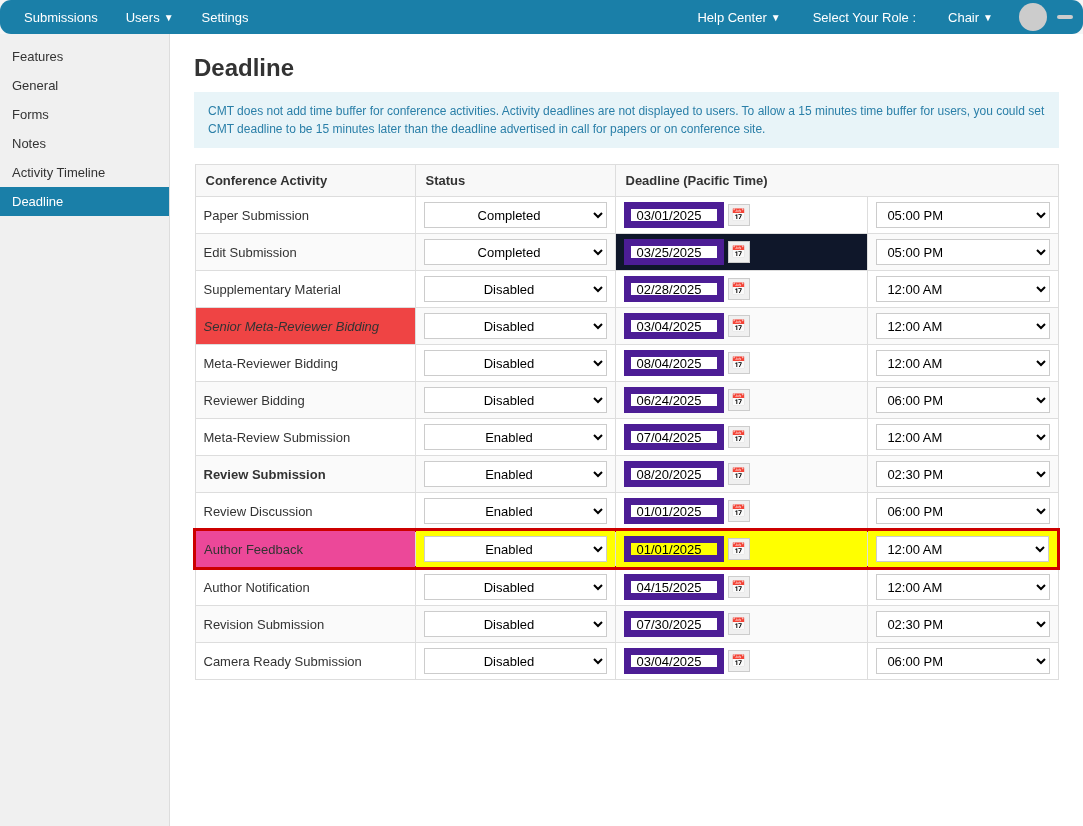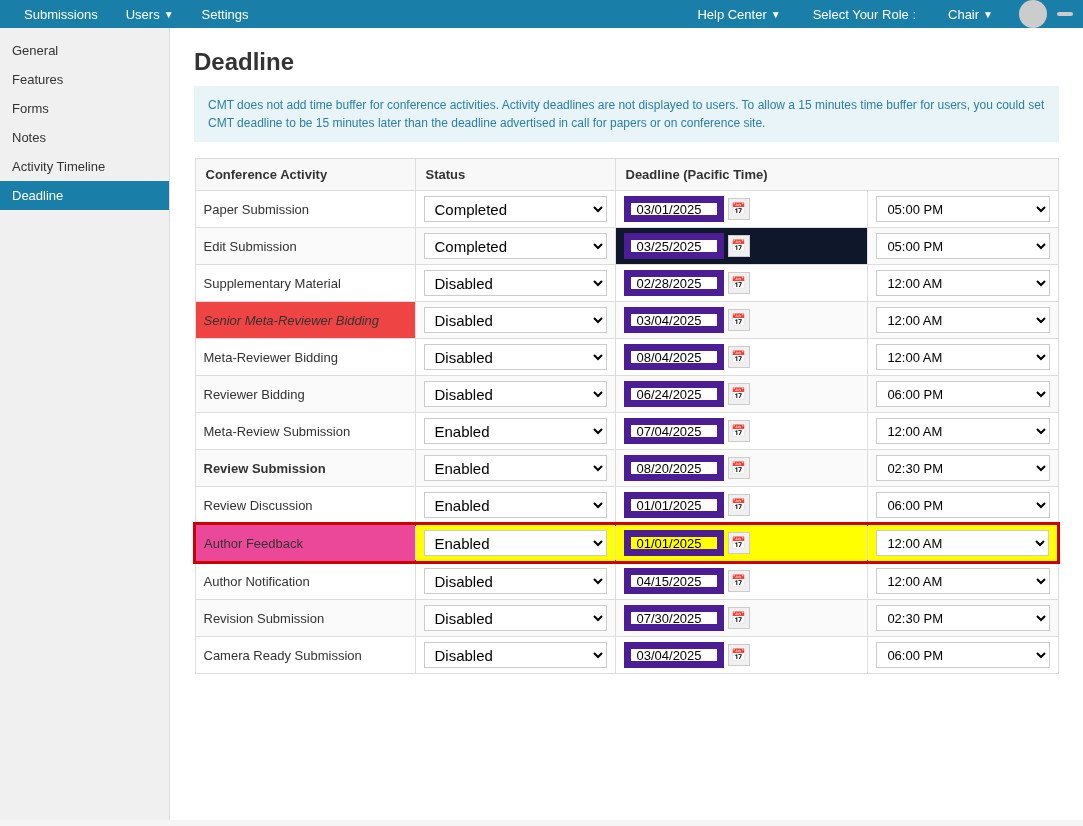--- a/index.html
+++ b/index.html
@@ -4,22 +4,23 @@
   <style>
     * { box-sizing: border-box; margin: 0; padding: 0; }
     body { font-family: Arial, sans-serif; font-size: 13px; background: #f5f5f5; }
 
     
     .top-nav {
       background: #1a7fa8;
       color: white;
       display: flex;
       align-items: center;
-      height: 28px;
+      height: 34px;
       padding: 0 10px;
+      border-radius: 11px;
     }
     .top-nav .nav-left { display: flex; align-items: center; gap: 0; }
     .top-nav .nav-item {
       padding: 0 14px;
       height: 34px;
       display: flex;
       align-items: center;
       color: white;
       font-size: 13px;
       cursor: pointer;
@@ -104,23 +105,24 @@
     .deadline-table tr:nth-child(odd) td { background: #fff; }
 
     .activity-col { width: 220px; }
     .status-col { width: 200px; }
 
     select.status-select {
       width: 100%;
       padding: 3px 6px;
       border: 1px solid #ccc;
       background: white;
-      font-size: 15px;
+      font-size: 13px;
       height: 26px;
       cursor: pointer;
+      text-align: center;
     }
     .date-wrapper {
       display: flex;
       align-items: center;
       gap: 4px;
     }
     input.date-input {
       border: 7px solid #4c1d95;
       padding: 3px 6px;
       font-size: 13px;
@@ -176,24 +178,24 @@
     </div>
     <div class="user-avatar"></div>
     <div class="user-name"></div>
   </div>
 </nav>
 
 <div class="layout">
 
   <aside class="sidebar">
     <div class="sidebar-item">
+      <span>Features</span>
+    </div>
+    <div class="sidebar-item">
       <span>General</span>
-    </div>
-    <div class="sidebar-item">
-      <span>Features</span>
     </div>
     <div class="sidebar-item">
       <span>Forms</span>
     </div>
     <div class="sidebar-item">
       <span>Notes</span>
     </div>
     <div class="sidebar-item">
       <span>Activity Timeline</span>
     </div>

